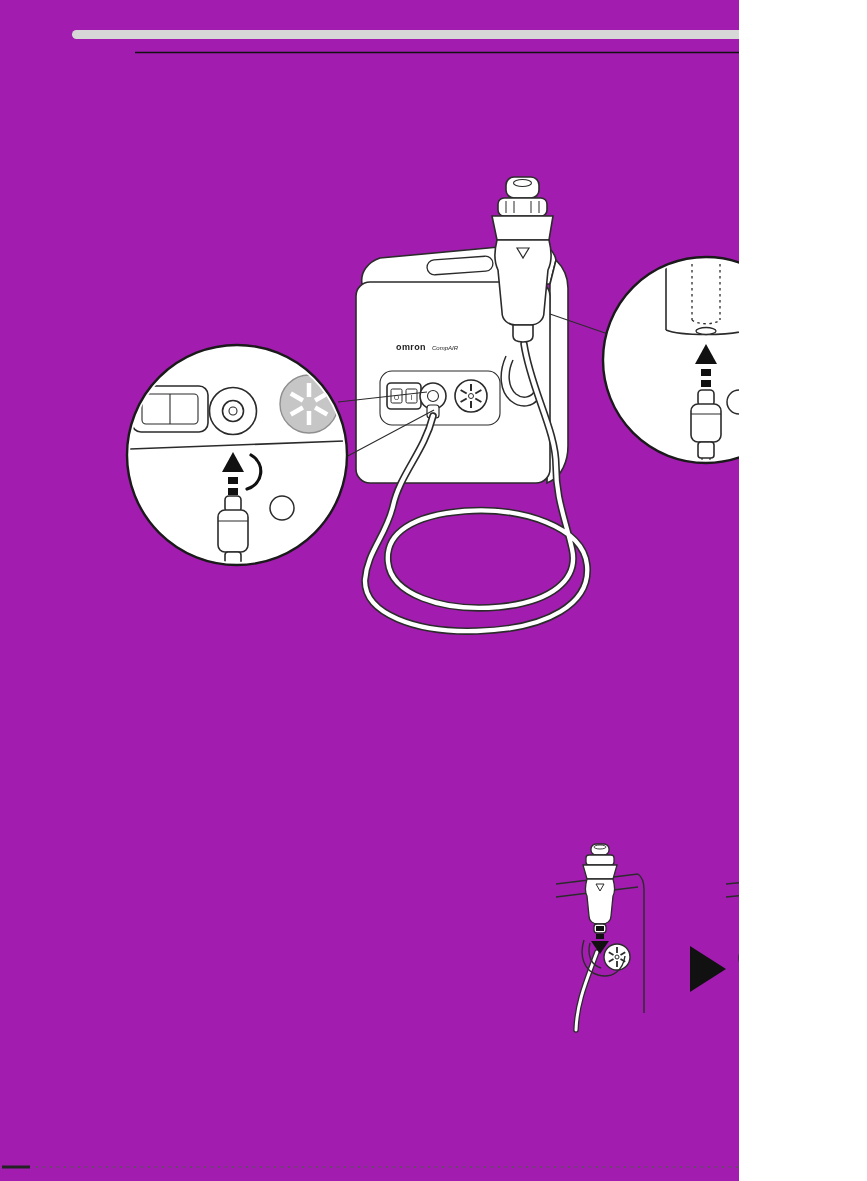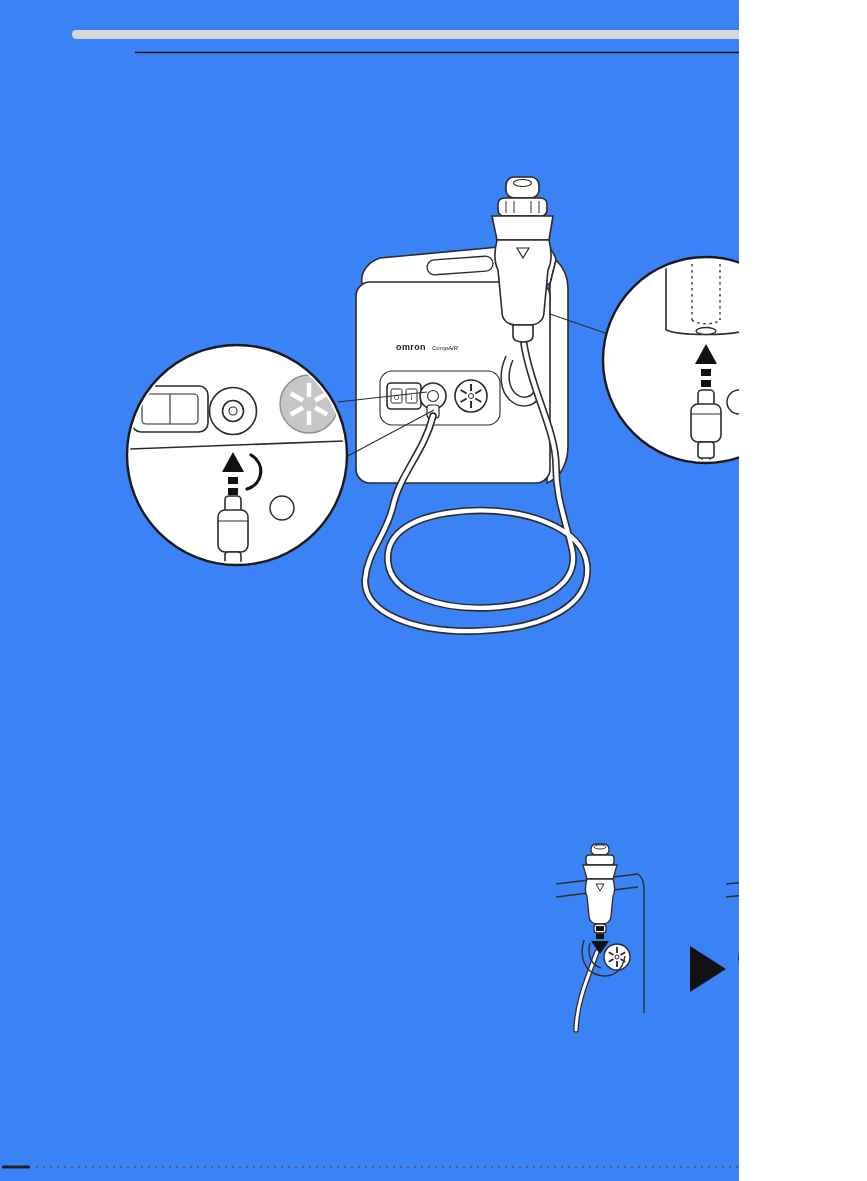--- a/index.html
+++ b/index.html
@@ -1,16 +1,16 @@
 <!DOCTYPE html>
 <html><head>
 <meta charset="utf-8">
 <style>
   html,body{margin:0;padding:0;background:#ffffff;}
-  .page{position:relative;width:739px;height:1181px;background:#3b82f6;overflow:hidden;
+  .page{position:relative;width:739px;height:1181px;background:#a21caf;overflow:hidden;
         font-family:"Liberation Sans",sans-serif;}
   .page svg{position:absolute;left:0;top:0;}
   svg text{font-family:"Liberation Sans",sans-serif;fill:#222;}
   .brand-text{font-weight:bold;font-size:9px;letter-spacing:.4px;}
   .model-text{font-style:italic;font-size:6px;}
   .switch-symbol{font-size:6.5px;}
 </style>
 </head>
 <body>
 

